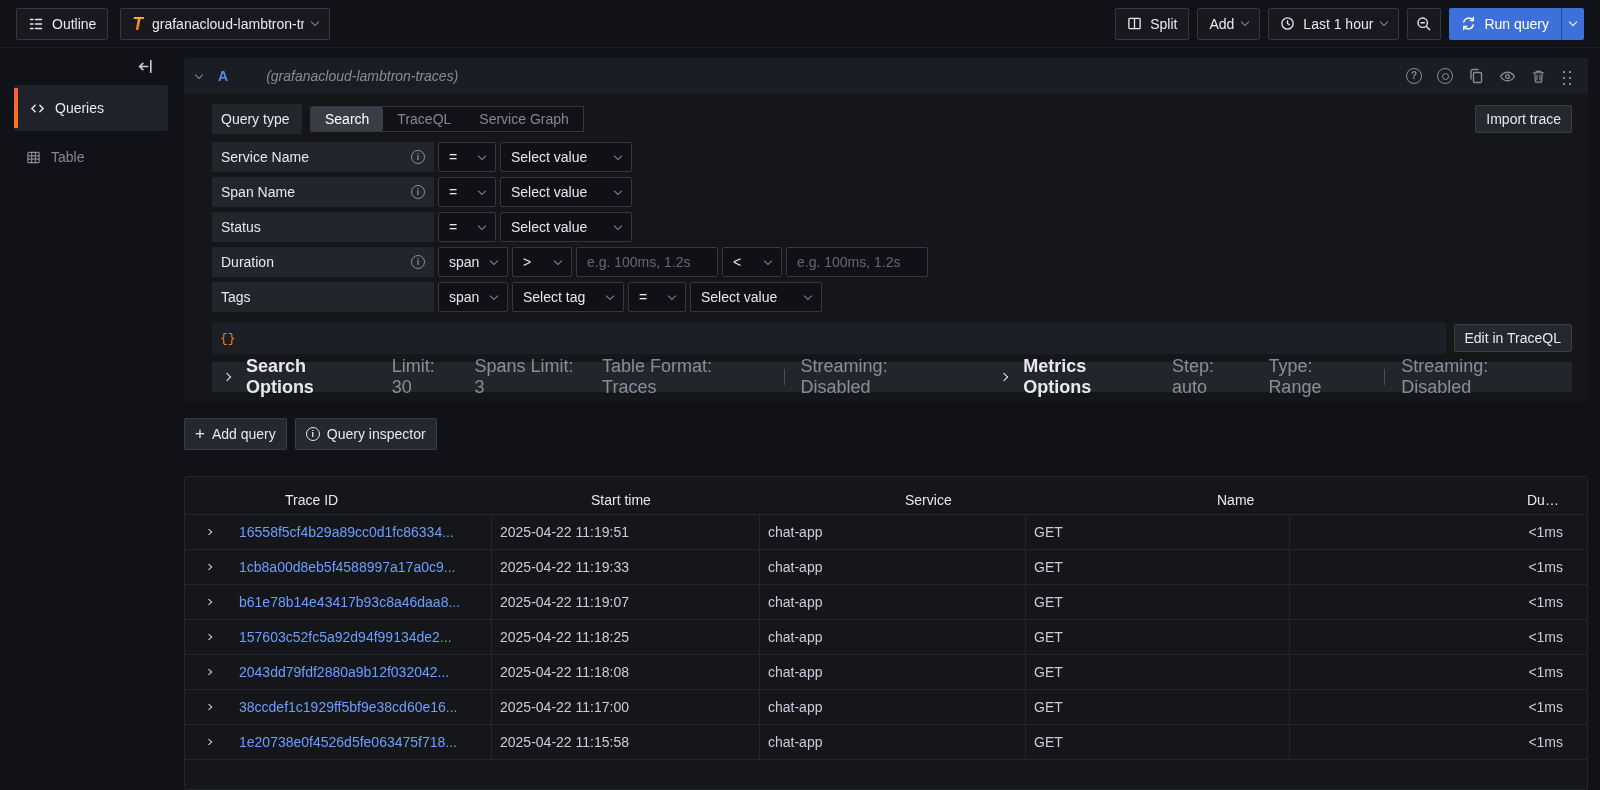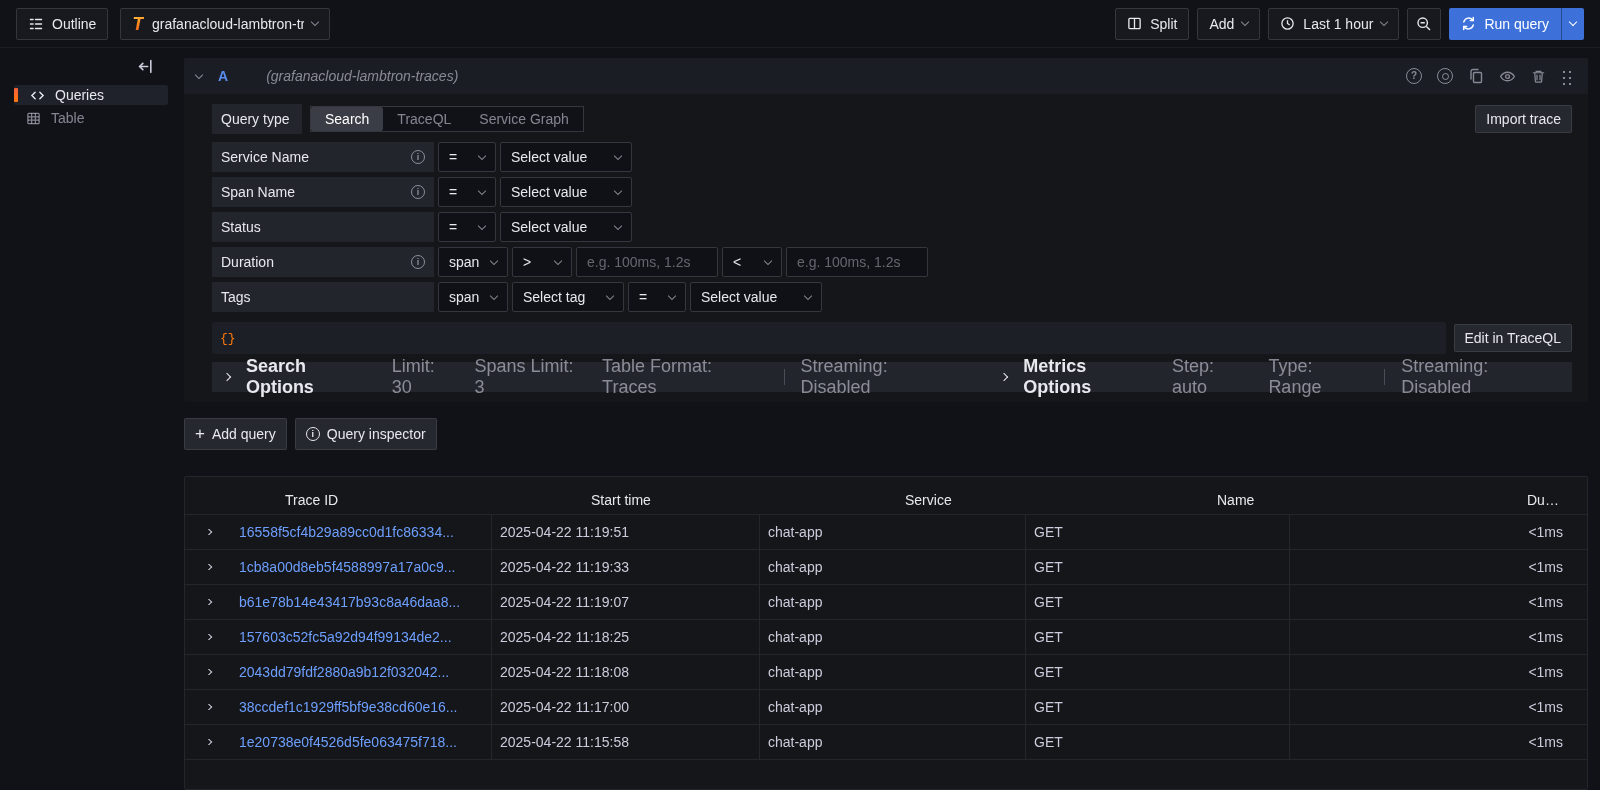--- a/index.html
+++ b/index.html
@@ -62,21 +62,21 @@
   .circ{width:16px;height:16px;border:1.4px solid currentColor;border-radius:50%;display:inline-flex;align-items:center;justify-content:center;font-size:10px;font-weight:700;line-height:1;}
   .circ.sm{width:14px;height:14px;font-size:9px;border-width:1.2px;}
   .donut{width:16px;height:16px;border:1.4px solid currentColor;border-radius:50%;display:inline-flex;align-items:center;justify-content:center;}
   .donut i{width:7px;height:7px;border:1.4px solid currentColor;border-radius:50%;}
   .grip{width:11px;height:17px;background-image:radial-gradient(currentColor 1.3px,transparent 1.4px);background-size:6px 6px;background-position:0 1px;}
   
   .workspace{display:flex;height:742px;}
   .sidebar{width:168px;flex:none;padding:10px 0 0 14px;}
   .collapse-row{display:flex;justify-content:flex-end;padding-right:14px;margin-bottom:10px;color:var(--text);}
   .side-item{
-    display:flex;align-items:center;gap:10px;height:20px;padding-left:12px;margin:0 0 3px 0;
+    display:flex;align-items:center;gap:10px;height:46px;padding-left:12px;margin:0 0 3px 0;
     color:var(--text-dim);cursor:pointer;position:relative;border-radius:2px;
   }
   .side-item.active{background:#1f222a;color:var(--text-bright);}
   .side-item.active::before{
     content:"";position:absolute;left:0;top:3px;bottom:3px;width:4px;border-radius:1px;
     background:linear-gradient(180deg,#f55f3e,var(--orange));
   }
   .side-item.active{padding-left:16px;}
   .main{flex:1;padding:10px 12px 0 16px;display:flex;flex-direction:column;overflow:hidden;}
   

